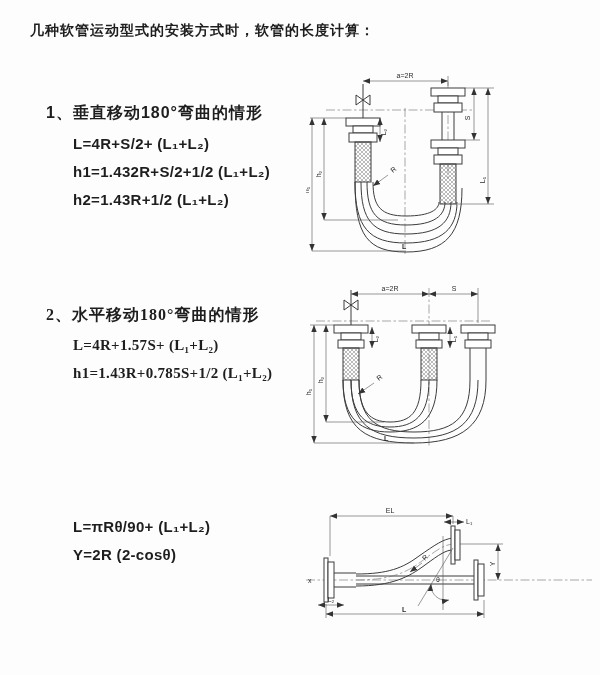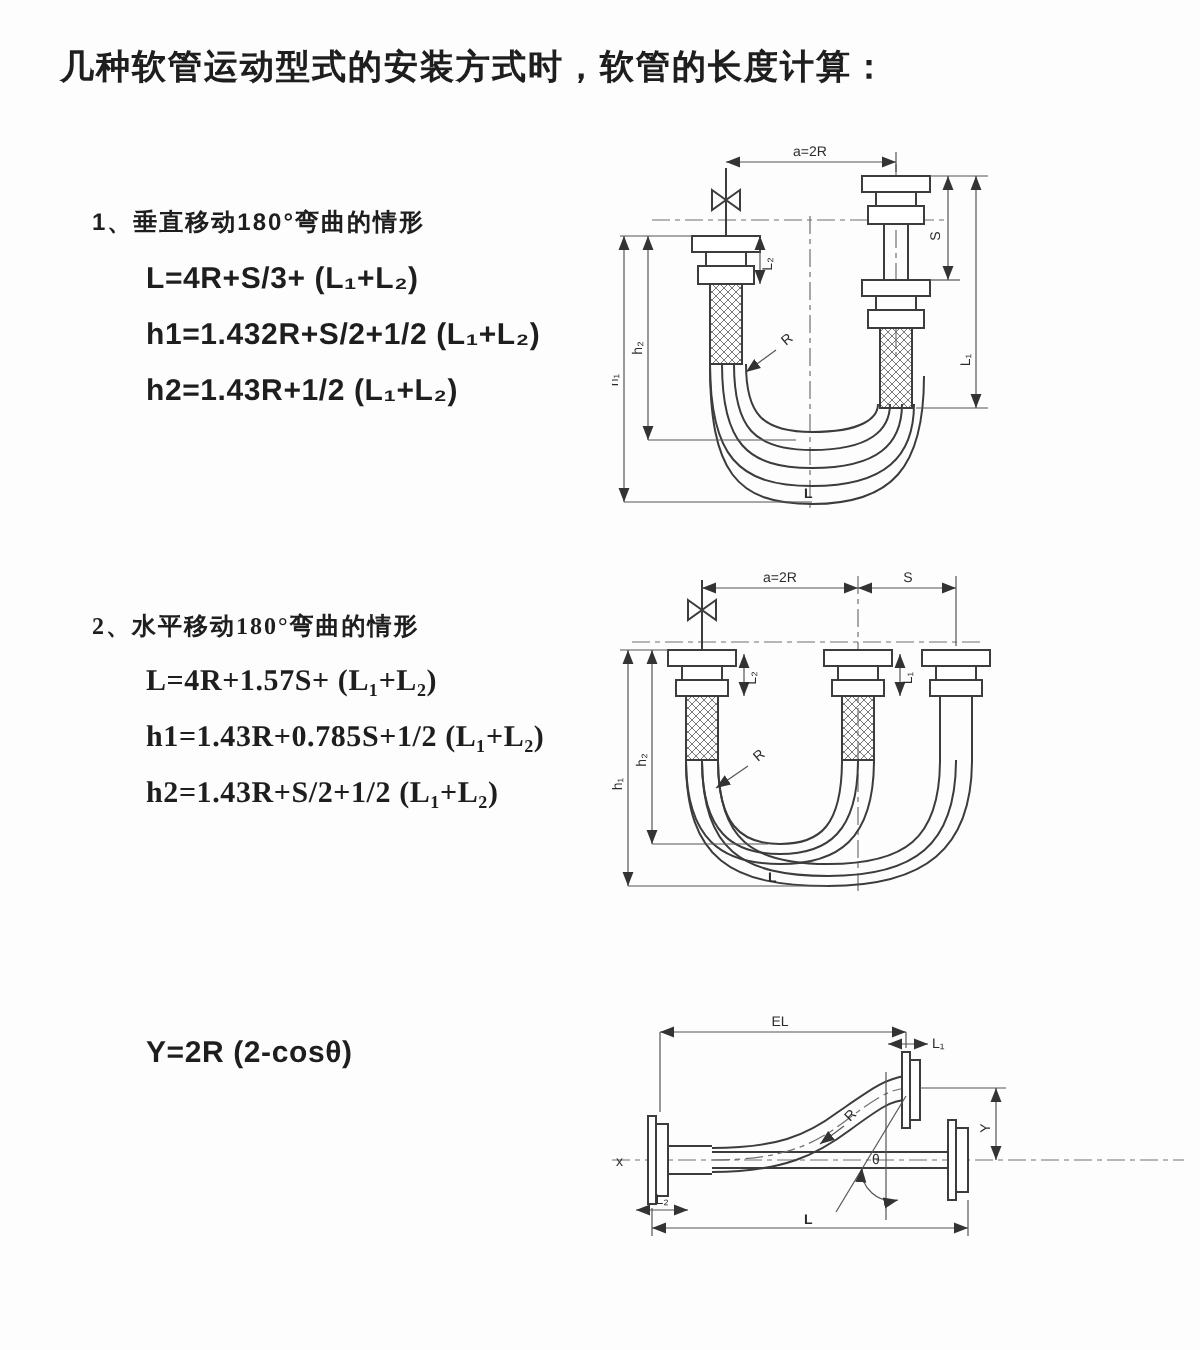--- a/index.html
+++ b/index.html
@@ -1,22 +1,22 @@
 <!DOCTYPE html>
 <html><head>
 <meta charset="utf-8">
 <style>
   html,body{margin:0;padding:0;}
   body{
     width:600px;height:675px;background:#fdfdfd;position:relative;overflow:hidden;
     font-family:"Liberation Sans","DejaVu Sans",sans-serif;color:#1e1e1e;
   }
-  .page-title{position:absolute;left:30px;top:22px;font-size:17px;font-weight:700;letter-spacing:1px;}
+  .page-title{position:absolute;left:30px;top:22px;font-size:14px;font-weight:700;letter-spacing:1px;}
   .section{position:absolute;left:46px;}
-  .sec-heading{font-size:12px;font-weight:700;letter-spacing:1px;margin:0 0 11px 0;}
+  .sec-heading{font-size:16px;font-weight:700;letter-spacing:1px;margin:0 0 11px 0;}
   .formula{font-size:15px;font-weight:600;margin:0 0 11px 27px;letter-spacing:.3px;white-space:nowrap;}
   #sec1{top:103px;} #sec2{top:305px;font-family:Liberation Serif, serif;} #sec3{top:518px;}
   .diagram{position:absolute;}
   #d1{left:306px;top:68px;} #d2{left:306px;top:280px;} #d3{left:298px;top:500px;}
   svg text{fill:#2b2b2b;font-size:7px;font-family:"Liberation Sans","DejaVu Sans",sans-serif;}
   .pipe{stroke:#3c3c3c;stroke-width:1;fill:none;}
   .fit{fill:#ffffff;stroke:#3c3c3c;stroke-width:1;}
   .hz{fill:url(#hatch);stroke:#3c3c3c;stroke-width:1;}
   .thin{stroke:#555;stroke-width:.6;fill:none;}
   .cl{stroke:#707070;stroke-width:.6;stroke-dasharray:9 2.5 2.5 2.5;fill:none;}
@@ -32,33 +32,33 @@
     <pattern id="hatch" width="4" height="4" patternUnits="userSpaceOnUse">
       <path d="M0,4 L4,0 M0,0 L4,4" stroke="#787878" stroke-width="0.5"></path>
     </pattern>
   </defs>
 </svg>
 
 <div class="page-title">几种软管运动型式的安装方式时，软管的长度计算：</div>
 
 <div class="section" id="sec1">
   <div class="sec-heading">1、垂直移动180°弯曲的情形</div>
-  <div class="formula">L=4R+S/3+ (L₁+L₂)</div>
+  <div class="formula">L=4R+S/2+ (L₁+L₂)</div>
   <div class="formula">h1=1.432R+S/2+1/2 (L₁+L₂)</div>
   <div class="formula">h2=1.43R+1/2 (L₁+L₂)</div>
 </div>
 
 <div class="section" id="sec2">
   <div class="sec-heading">2、水平移动180°弯曲的情形</div>
   <div class="formula">L=4R+1.57S+ (L₁+L₂)</div>
   <div class="formula">h1=1.43R+0.785S+1/2 (L₁+L₂)</div>
-  <div class="formula">h2=1.43R+S/2+1/2 (L₁+L₂)</div>
 </div>
 
 <div class="section" id="sec3">
+  <div class="formula">L=πRθ/90+ (L₁+L₂)</div>
   <div class="formula">Y=2R (2-cosθ)</div>
 </div>
 
 <svg class="diagram" id="d1" width="292" height="190" viewBox="0 0 292 190">
 
   <line class="cl" x1="99" y1="40" x2="99" y2="186"></line>
   <line class="cl" x1="20" y1="42" x2="166" y2="42"></line>
   <line class="cl" x1="142" y1="14" x2="142" y2="112"></line>
 
   <g>

